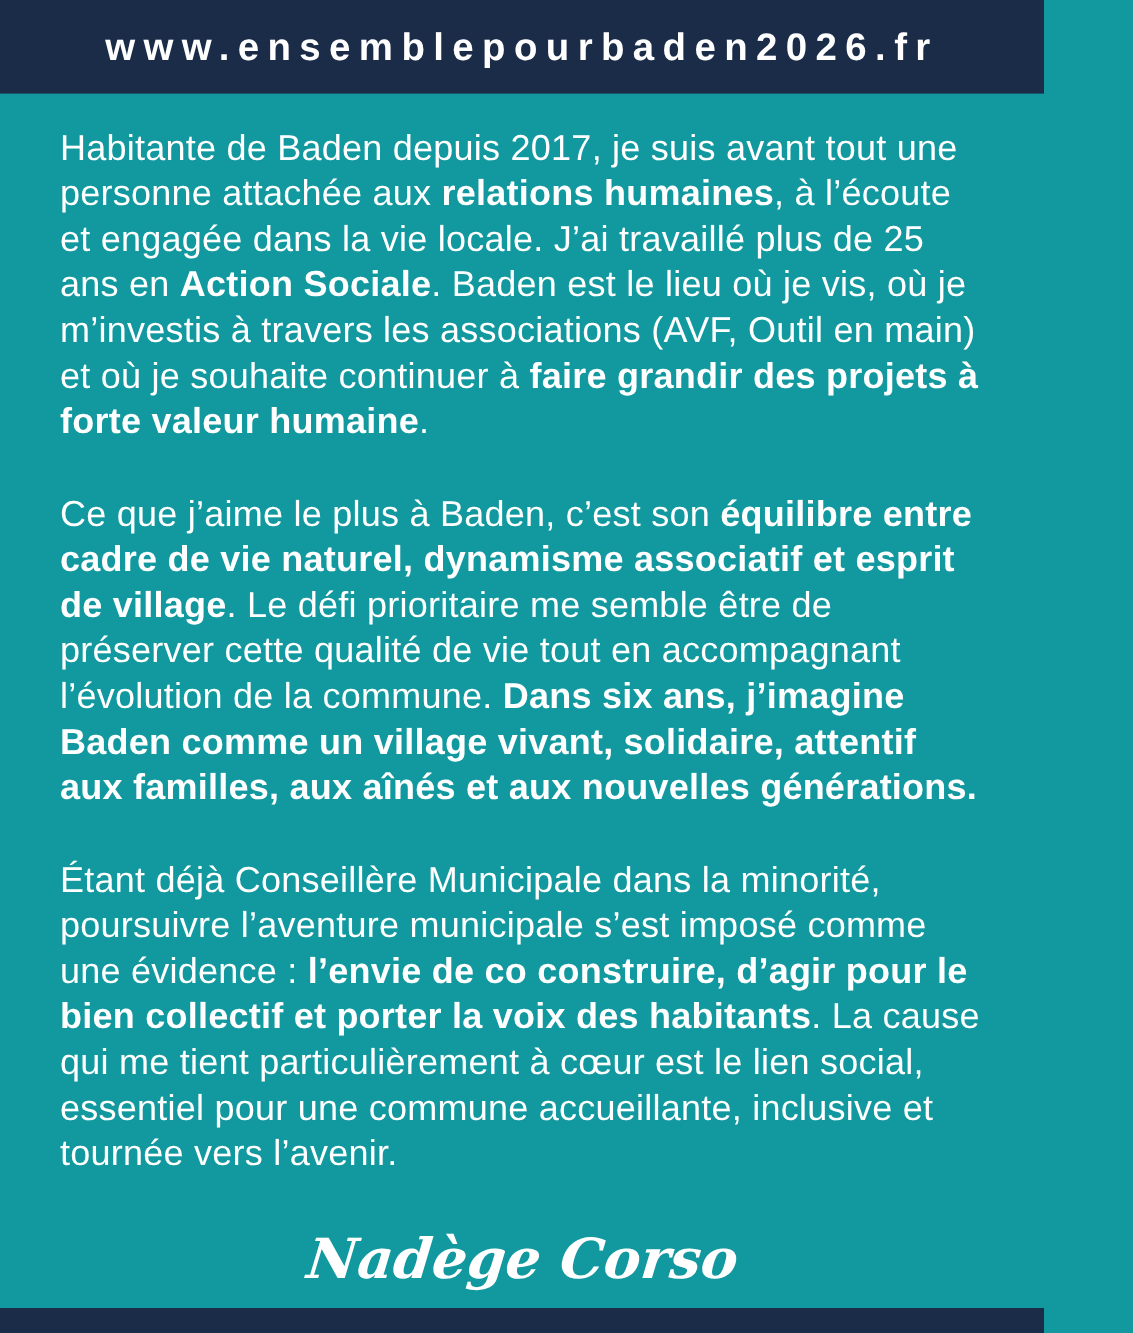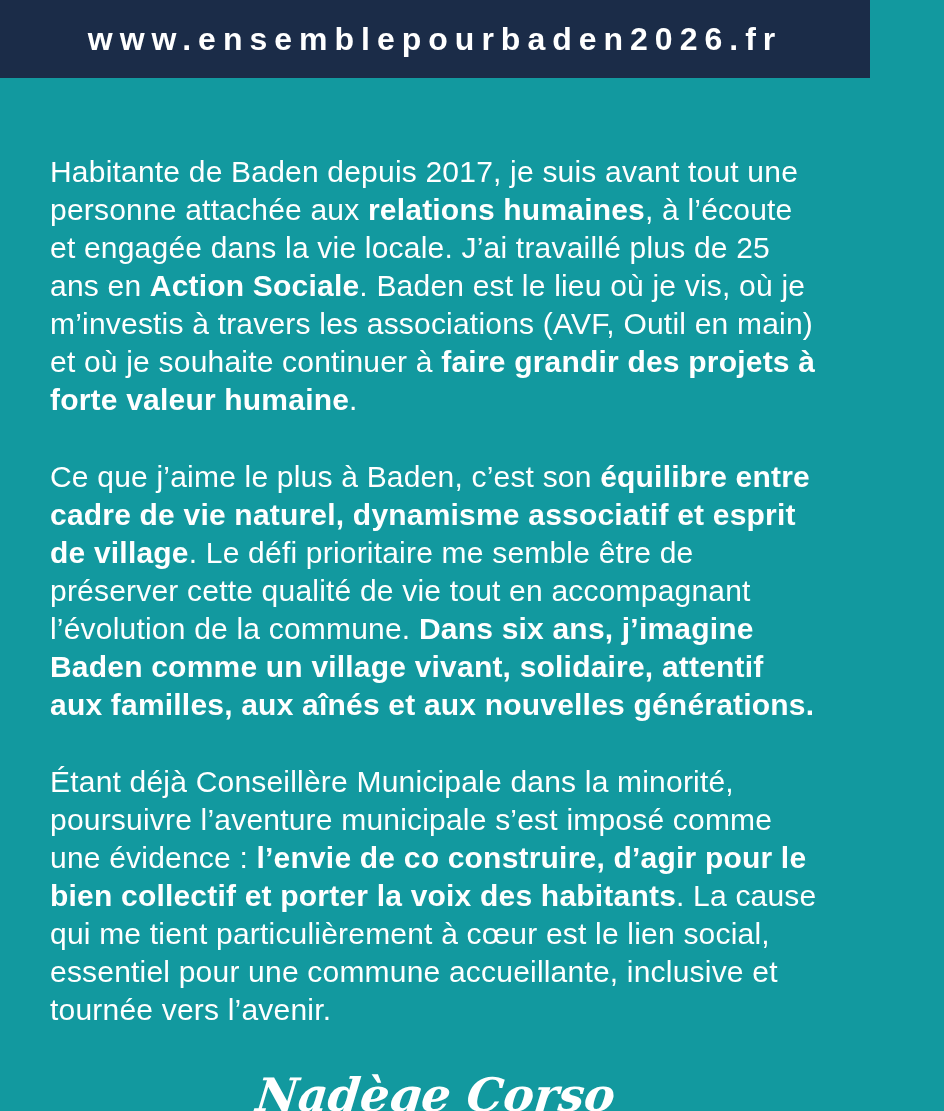--- a/index.html
+++ b/index.html
@@ -29,21 +29,20 @@
     color:var(--white);
     font-weight:700;
     font-size:32px;
     letter-spacing:7px;
     white-space:nowrap;
   }
   .content{
     flex:1 1 auto;
     padding:27px 50px 0 50px;
     color:var(--white);
-    margin-top:48px;
   }
   .content p{
     font-size:30px;
     line-height:38px;
     font-weight:400;
     margin-bottom:39px;
     letter-spacing:0.2px;
   }
   .content p span.bold{
     font-weight:700;

